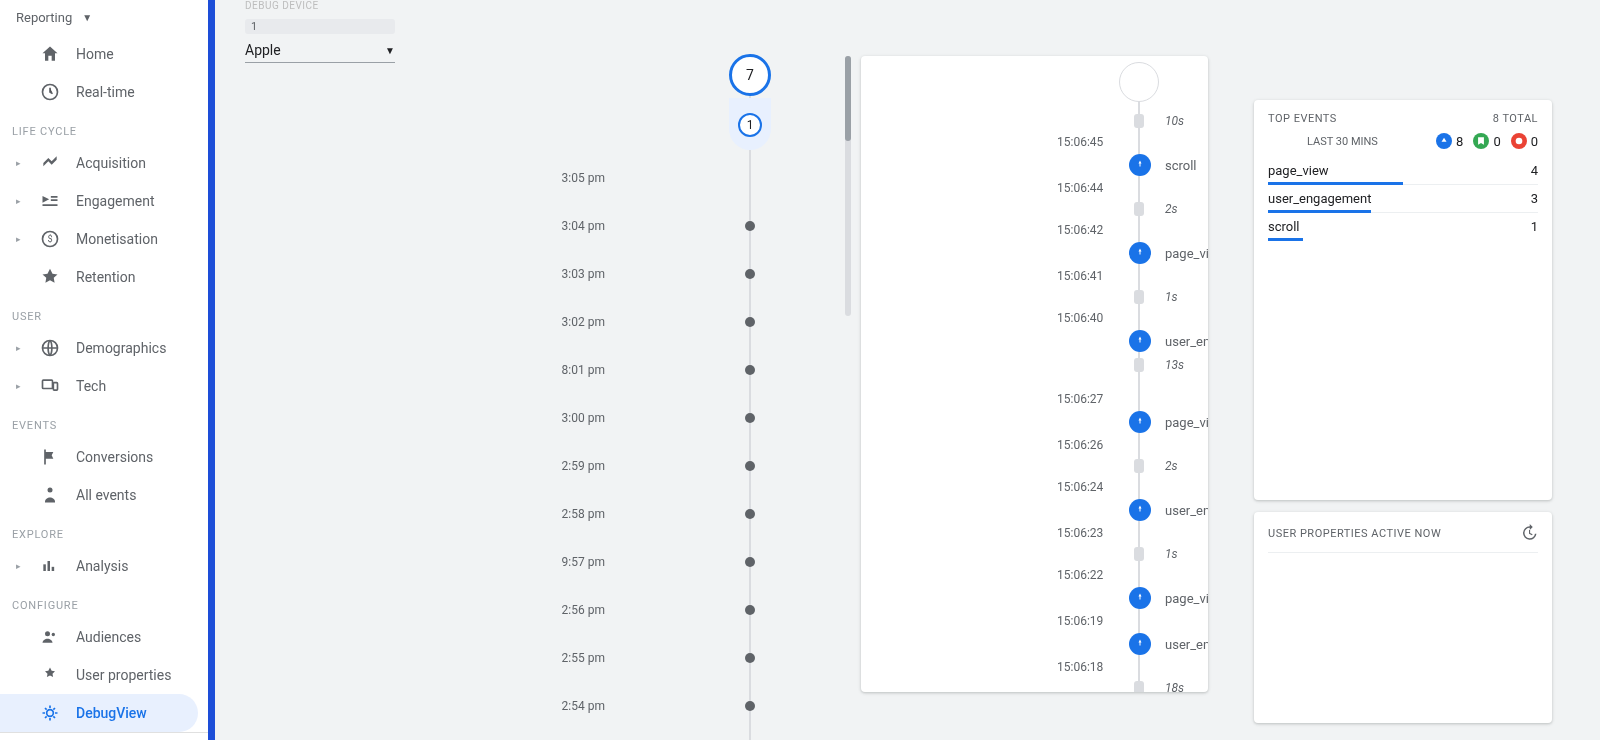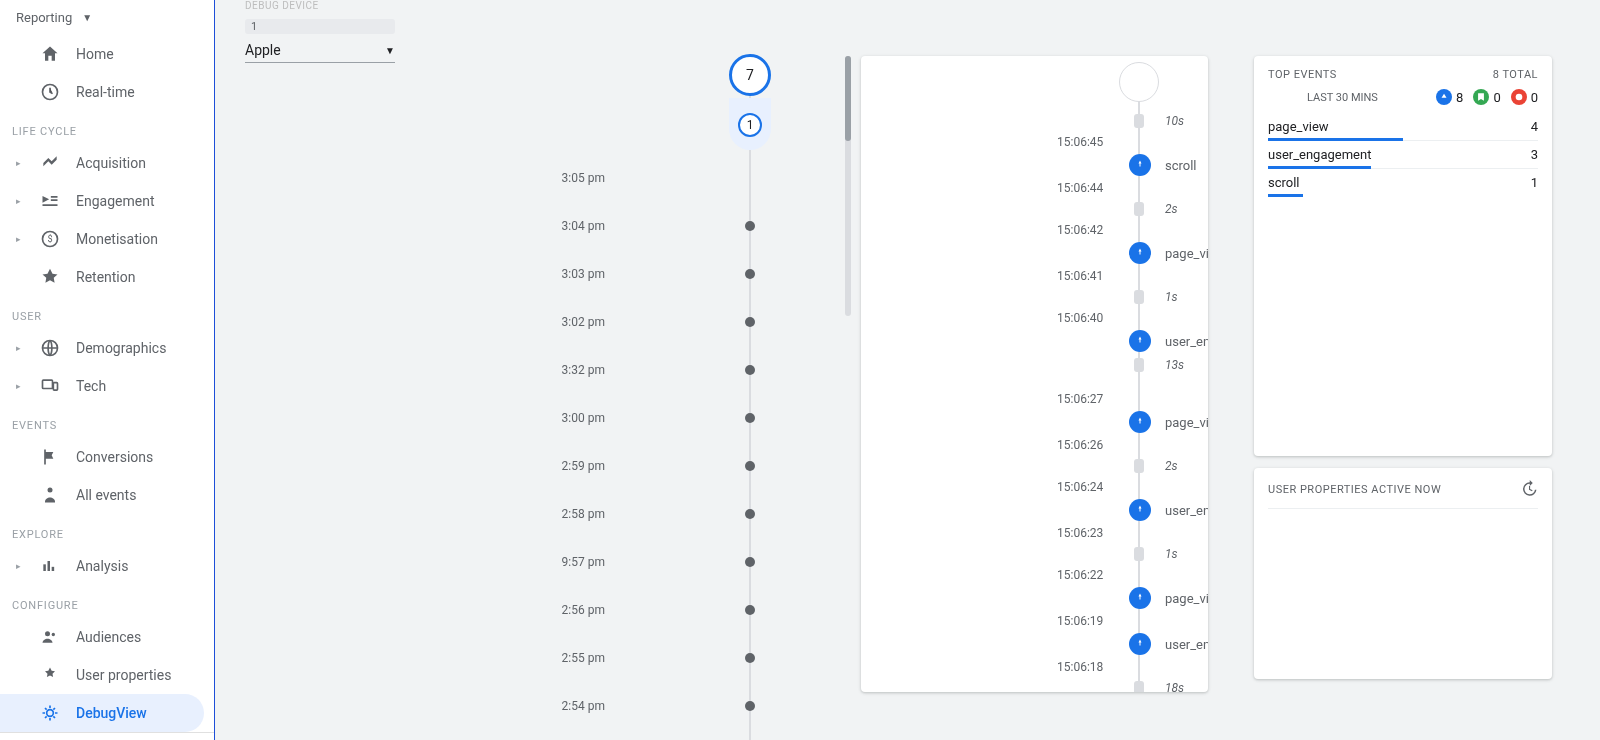--- a/index.html
+++ b/index.html
@@ -1,20 +1,20 @@
 <!DOCTYPE html>
 <html><head>
 <meta charset="utf-8">
 <style>
 * { box-sizing: border-box; margin: 0; padding: 0; }
 body { font-family: 'Google Sans', Roboto, Arial, sans-serif; font-size: 13px; color: #202124; background: #f1f3f4; width: 1600px; height: 740px; overflow: hidden; }
 .app { display: flex; height: 100%; }
 
 
-.sidebar { width: 215px; background: #fff; border-right: 1px solid #1d4ed8; display: flex; flex-direction: column; overflow-y: auto; }
+.sidebar { width: 215px; background: #fff; border-right: 7px solid #1d4ed8; display: flex; flex-direction: column; overflow-y: auto; }
 .reporting-dropdown { display: flex; align-items: center; gap: 10px; padding: 10px 16px; color: #5f6368; font-size: 13px; cursor: pointer; }
 .reporting-dropdown .caret { font-size: 10px; }
 .nav-item { display: flex; align-items: center; gap: 16px; padding: 9px 16px; color: #5f6368; cursor: pointer; border-radius: 0 20px 20px 0; margin-right: 10px; font-size: 14px; }
 .nav-item .expand-caret { width: 8px; font-size: 9px; color: #9aa0a6; }
 .nav-item.no-caret .expand-caret { visibility: hidden; }
 .nav-item .icon { width: 20px; height: 20px; display: flex; align-items: center; justify-content: center; color: #5f6368; flex-shrink: 0; }
 .nav-item.active { background: #e8f0fe; color: #1a73e8; font-weight: 500; }
 .nav-item.active .icon { color: #1a73e8; }
 .nav-section-label { text-transform: uppercase; font-size: 11px; color: #9aa0a6; letter-spacing: 0.8px; padding: 14px 12px 6px 12px; }
 .admin-item { border-top: 1px solid #e0e0e0; margin-top: auto; padding-top: 4px; }
@@ -274,21 +274,21 @@
           </div>
           <div class="minute-row">
             <div class="minute-time">3:03 pm</div>
             <div class="minute-dot"></div>
           </div>
           <div class="minute-row">
             <div class="minute-time">3:02 pm</div>
             <div class="minute-dot"></div>
           </div>
           <div class="minute-row">
-            <div class="minute-time">3:32 pm</div>
+            <div class="minute-time">8:01 pm</div>
             <div class="minute-dot"></div>
           </div>
           <div class="minute-row">
             <div class="minute-time">3:00 pm</div>
             <div class="minute-dot"></div>
           </div>
           <div class="minute-row">
             <div class="minute-time">2:59 pm</div>
             <div class="minute-dot"></div>
           </div>
@@ -442,21 +442,21 @@
             </div>
             <div class="stream-row" style="height: 22px;">
               <div class="stream-marker gap"></div>
               <div class="stream-gap-label">18s</div>
             </div>
           </div>
       </div>
     </div>
 
     <div class="right-col">
-      <div class="card" style="min-height:400px;">
+      <div class="card" style="min-height:400px;margin-top:44px;">
         <div class="card-header-row">
           <span>Top Events</span>
           <span>8 Total</span>
         </div>
         <div class="card-sub-row">
           <span style="text-transform:uppercase;">Last 30 mins</span>
           <div class="metric-badges">
             <div class="badge">
               <span class="badge-circle bc-blue">
                   <svg viewBox="0 0 24 24">

